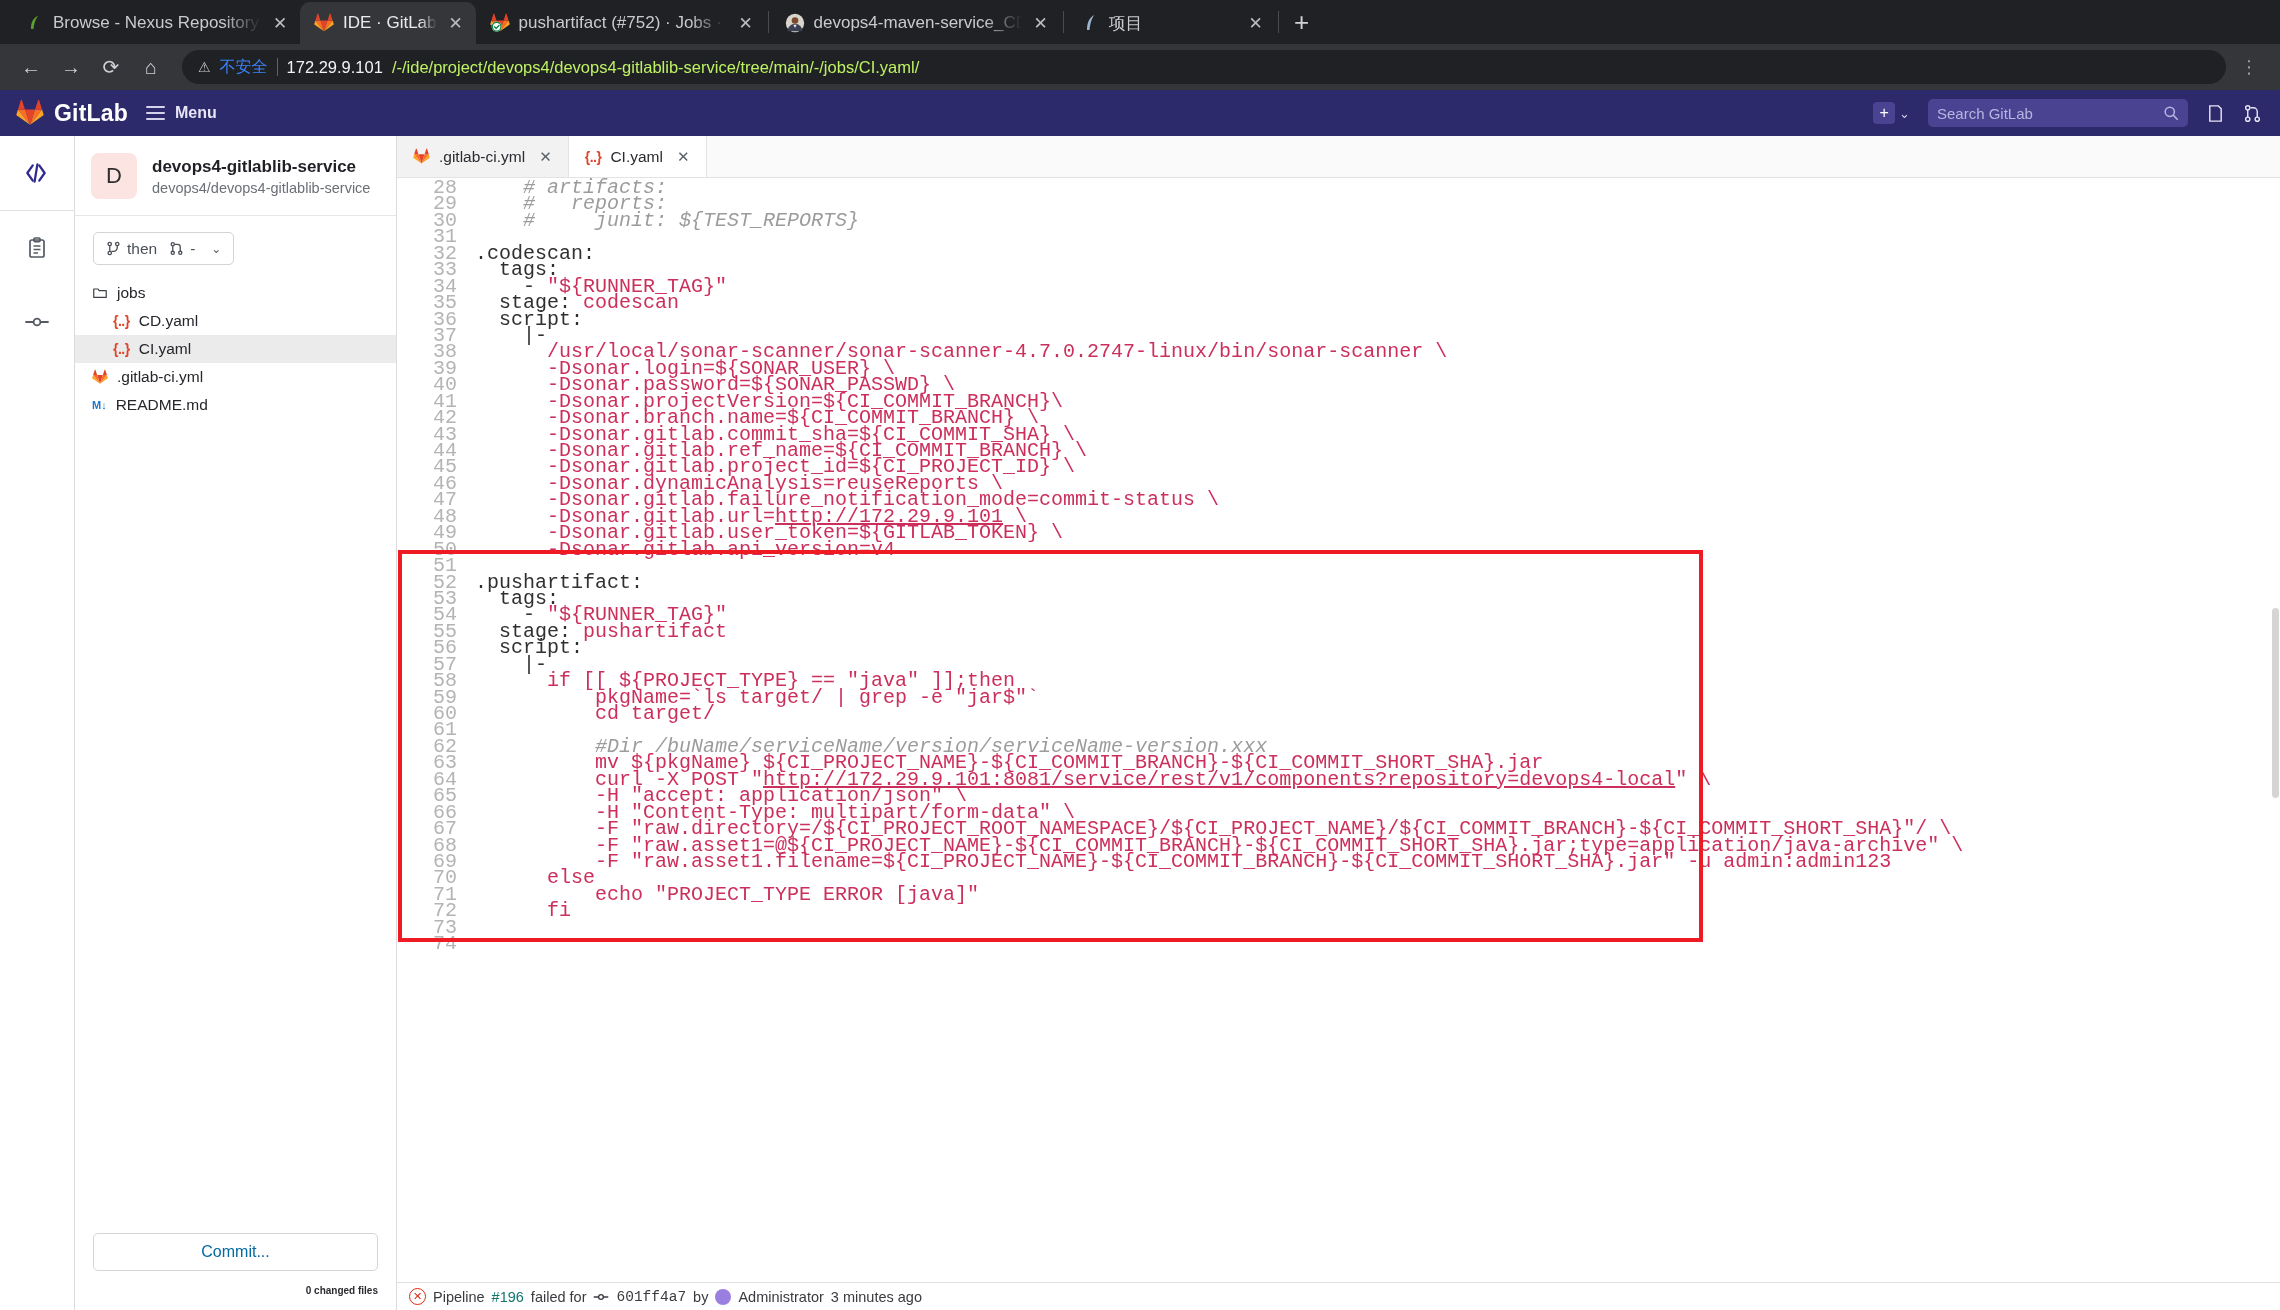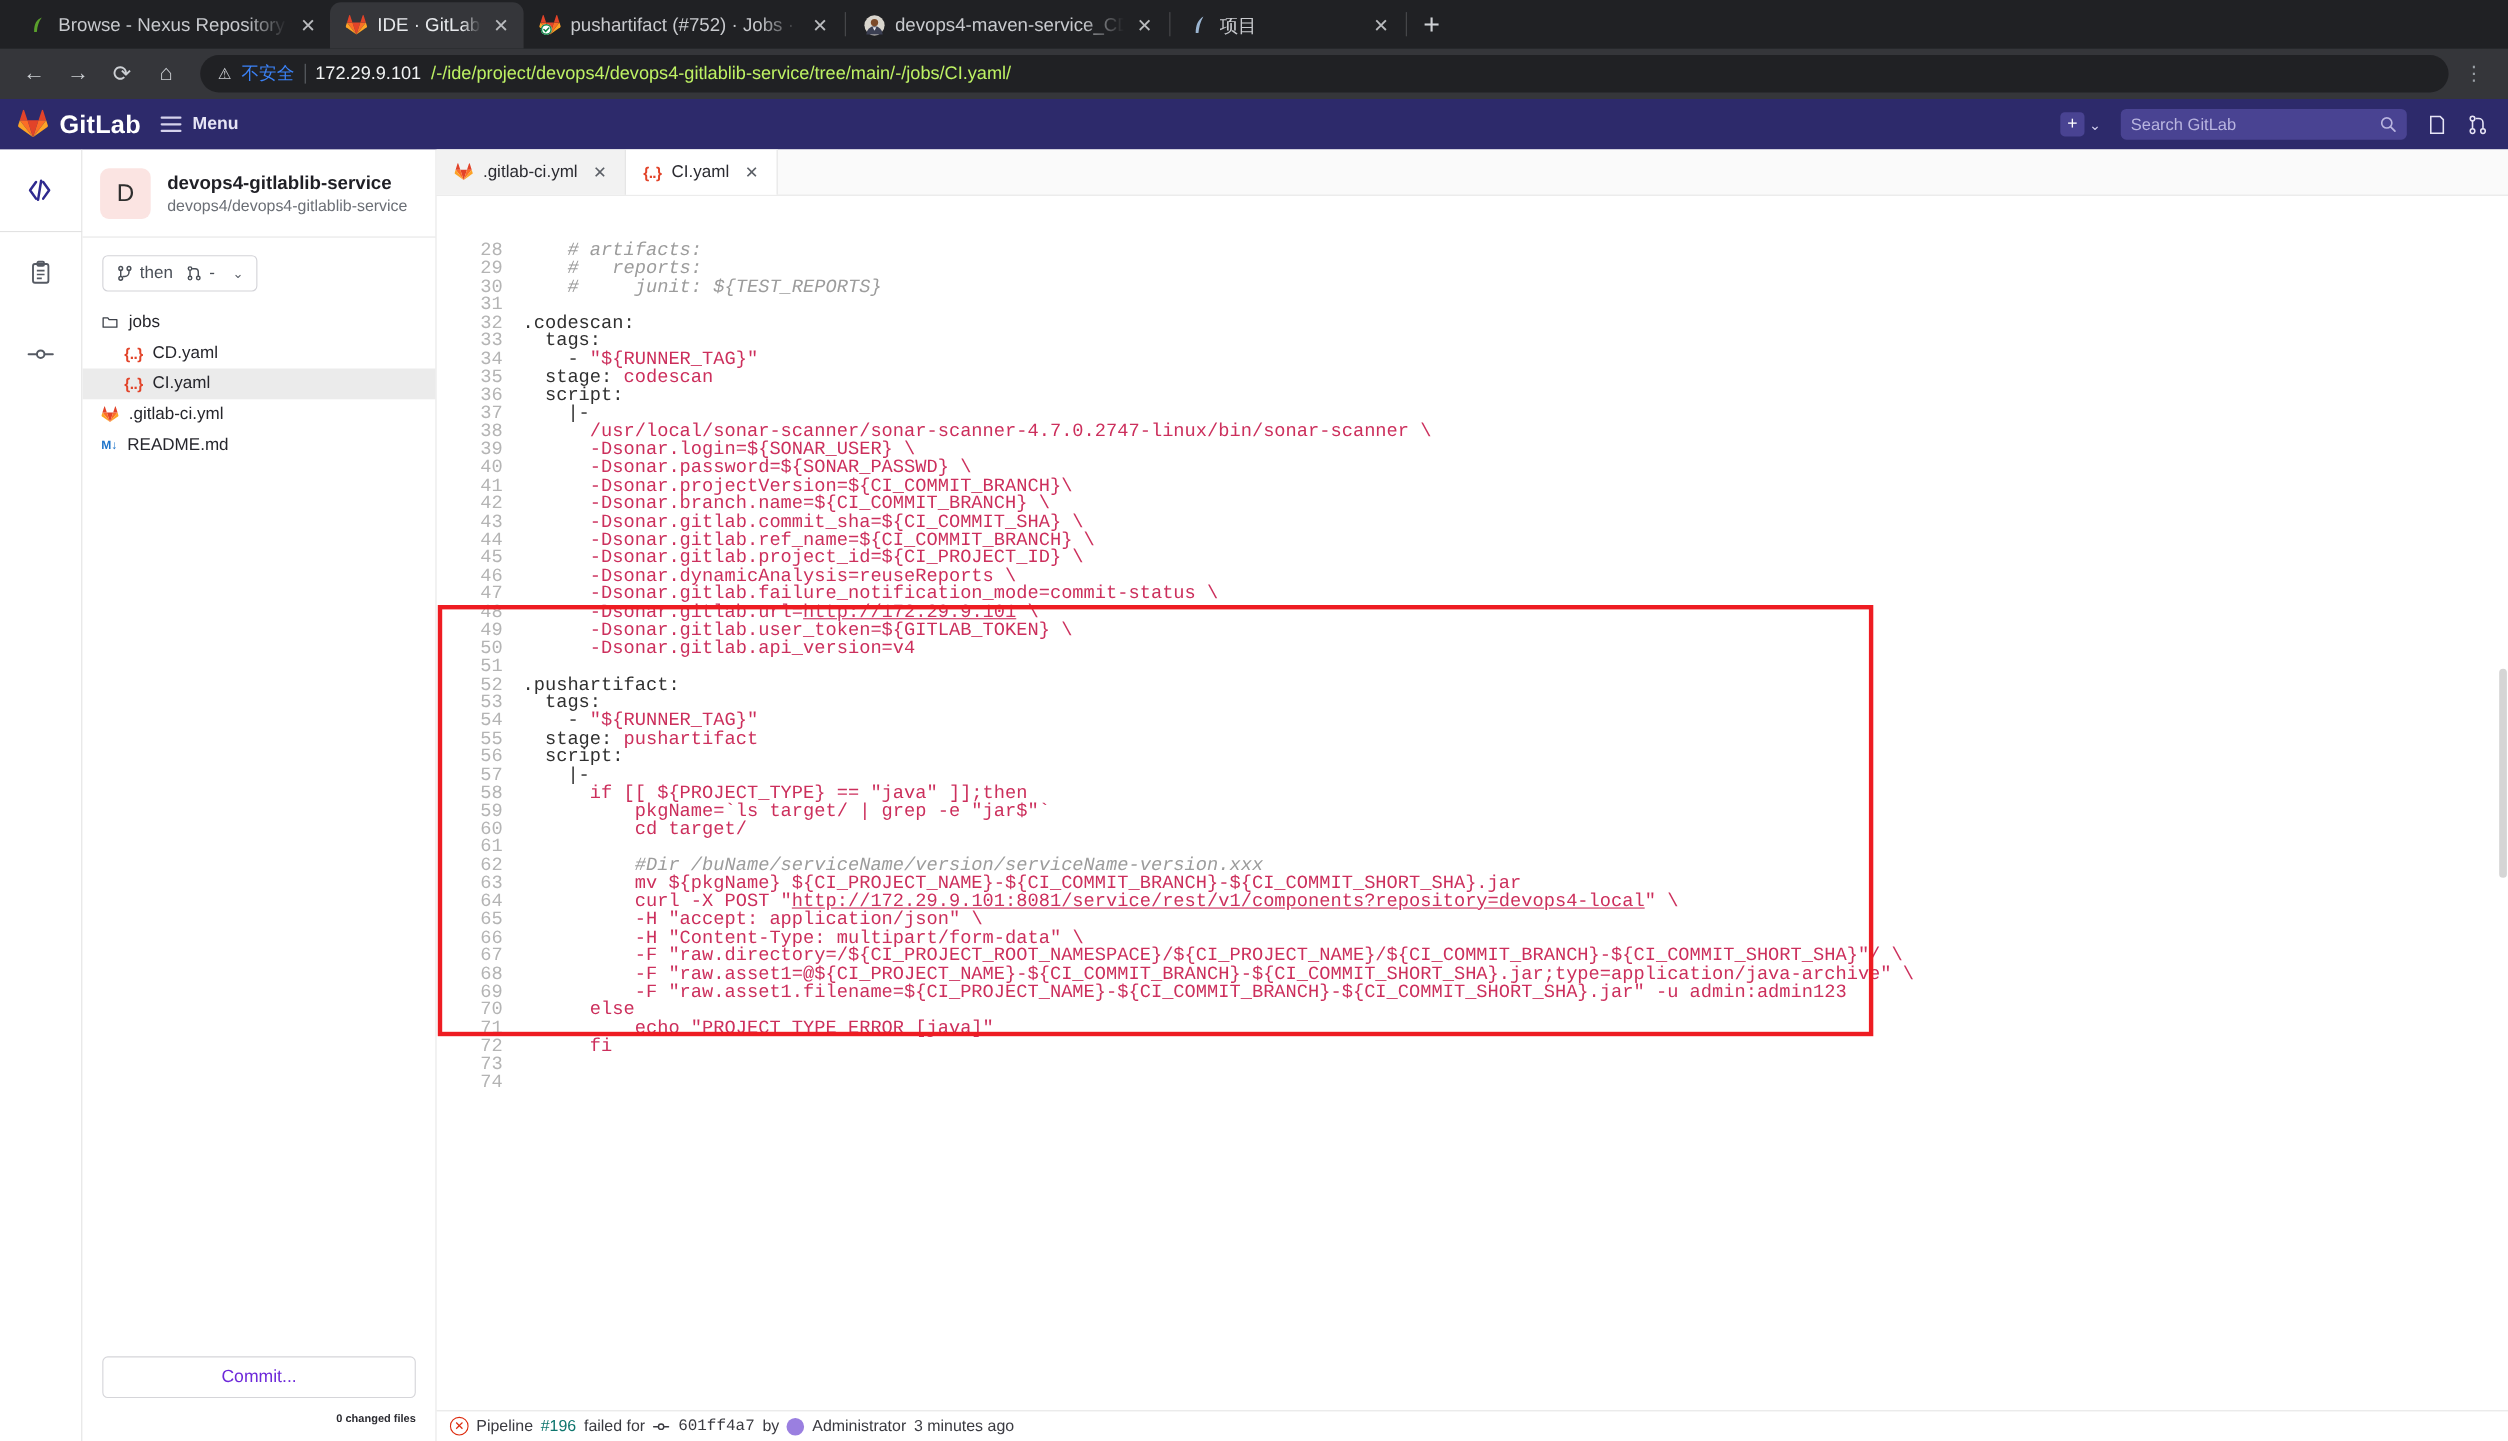--- a/index.html
+++ b/index.html
@@ -197,21 +197,21 @@
   }
   .tree-row.indent { padding-left: 38px; }
   .tree-row.selected { background: #ebebeb; }
   .yaml-ico { color: #e24329; font-size: 14px; font-weight: 700; letter-spacing: -.5px; }
   .md-ico { color: #1f75cb; font-size: 11px; font-weight: 700; }
 
   .sidebar-footer { padding: 0 18px 14px 18px; }
   .commit-btn {
     width: 100%; height: 38px;
     border: 1px solid #d5d5d9; border-radius: 5px;
-    background: #fff; color: #6d28d9; font-size: 16px;
+    background: #fff; color: #0369a1; font-size: 16px;
     display: flex; align-items: center; justify-content: center;
   }
   .changed-files { text-align: right; font-size: 10px; color: #2b2b31; font-weight: 700; padding-top: 14px; }
 
   
   .main { flex: 1; display: flex; flex-direction: column; min-width: 0; background: #fff; }
   .editor-tabs {
     height: 42px;
     display: flex;
     background: #fafafa;
@@ -224,25 +224,24 @@
     font-size: 15.5px; color: #2b2b31;
     border-right: 1px solid #e3e3e3;
     background: #f2f2f2;
   }
   .etab.active { background: #fff; }
   .etab .x { color: #5b5f66; font-size: 15px; margin-left: 5px; }
 
   .editor-wrap { flex: 1; position: relative; overflow: hidden; background: #fff; }
   .code {
     font-family: "Liberation Mono", "DejaVu Sans Mono", monospace;
-    font-size: 17px;
+    font-size: 20px;
     line-height: 16.45px;
     white-space: pre;
     padding-top: 2px;
-    margin-top: 41px;
   }
   .cl { display: flex; height: 16.45px; }
   .ln {
     width: 78px; flex: 0 0 78px;
     text-align: right; padding-right: 18px;
     color: #b4b4b4;
     font-family: "Liberation Mono", "DejaVu Sans Mono", monospace;
   }
   .src { color: #303030; }
   .k-com { color: #9c9c9c; font-style: italic; }

